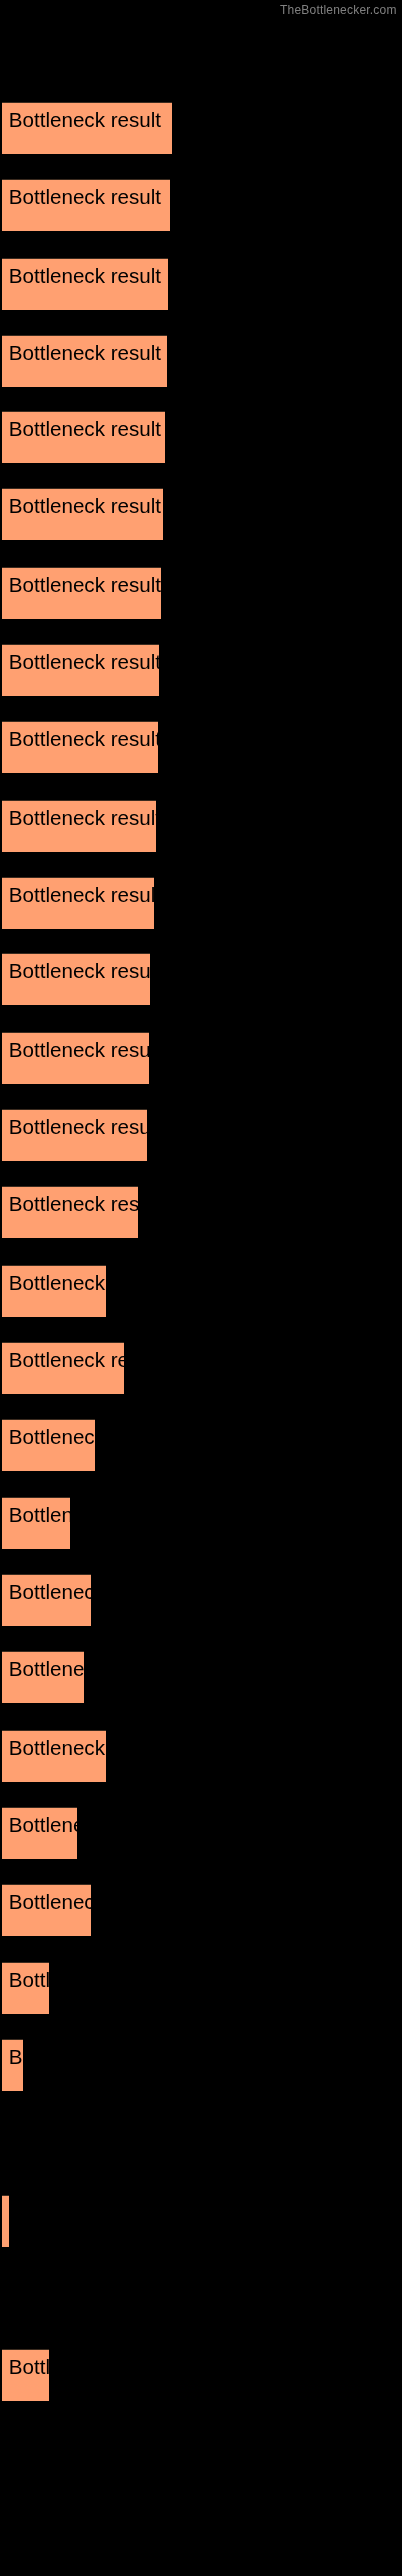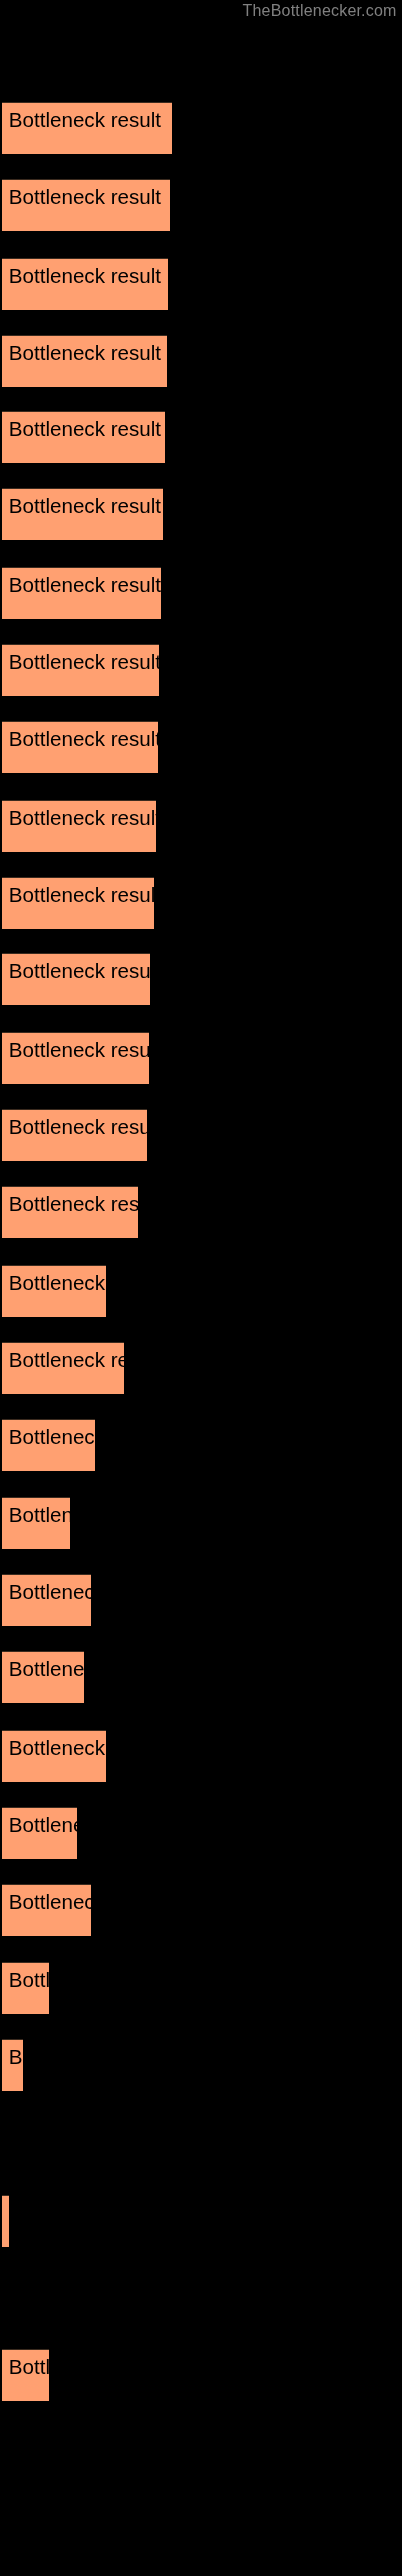--- a/index.html
+++ b/index.html
@@ -12,21 +12,21 @@
     height: 2576px;
     position: relative;
     font-family: "Liberation Sans", sans-serif;
     overflow: hidden;
   }
   #page-title {
     position: absolute;
     top: 1.6px;
     right: 6.4px;
     color: #808080;
-    font-size: 16px;
+    font-size: 12px;
     line-height: 17.7px;
     letter-spacing: 0.2px;
     white-space: nowrap;
     font-family: "Liberation Sans", sans-serif;
   }
   #chart-area {
     position: absolute;
     left: 0;
     top: 0;
     width: 403px;

